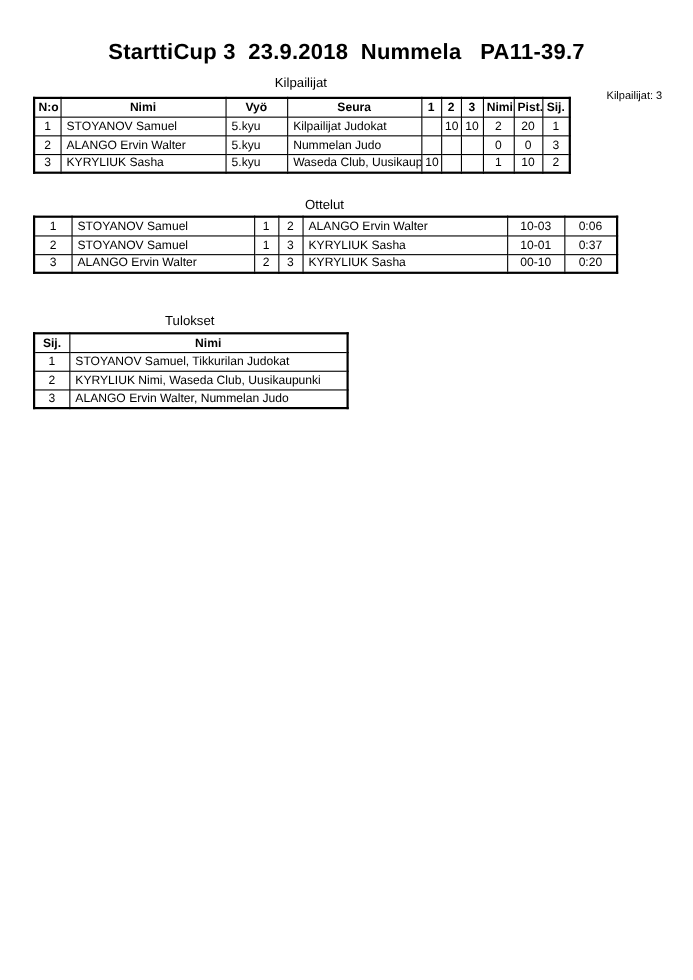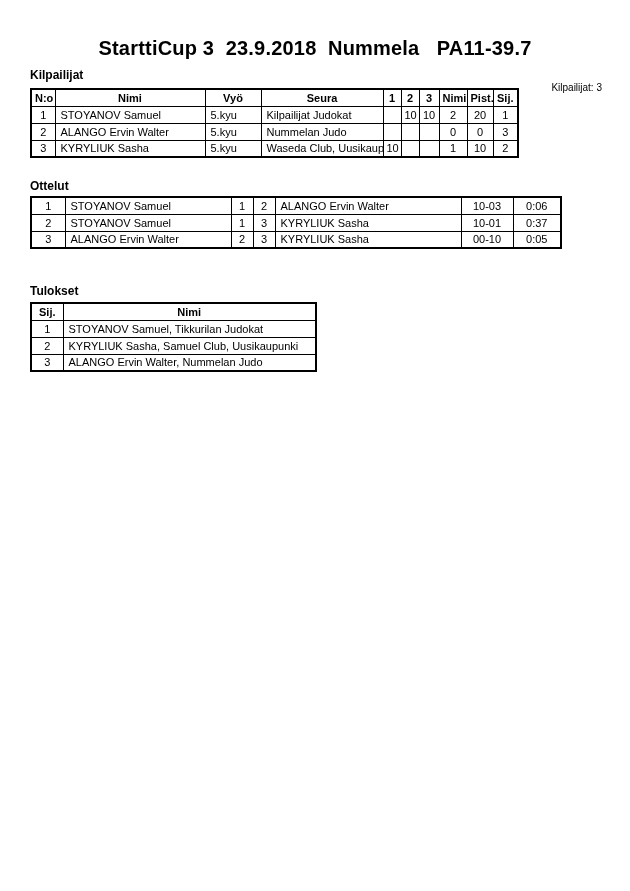--- a/index.html
+++ b/index.html
@@ -19,21 +19,22 @@
     width: 100%;
     text-align: center;
     font-size: 20px;
     font-weight: bold;
     white-space: pre;
     letter-spacing: 0.2px;
   }
   .section-heading {
     position: absolute;
     font-size: 12px;
-    font-weight: bold;
+    font-weight: normal;
+    text-align: center;
   }
   .h-kilpailijat { top: 68px;  left: 30px; width: 487px; }
   .h-ottelut     { top: 179px; left: 30px; width: 530px; }
   .h-tulokset    { top: 284px; left: 30px; width: 285px; }
   .count-label {
     position: absolute;
     top: 82px;
     right: 28px;
     font-size: 10px;
   }
@@ -164,21 +165,21 @@
     <td class="c">10-01</td>
     <td class="c">0:37</td>
   </tr>
   <tr>
     <td class="c">3</td>
     <td class="l">ALANGO Ervin Walter</td>
     <td class="c">2</td>
     <td class="c">3</td>
     <td class="l">KYRYLIUK Sasha</td>
     <td class="c">00-10</td>
-    <td class="c">0:05</td>
+    <td class="c">0:20</td>
   </tr>
 </tbody>
   </table>
 
 <div class="section-heading h-tulokset">Tulokset</div>
 
 <table class="t-tulokset">
   <colgroup>
     <col style="width:32px">
       <col style="width:253px">
@@ -187,20 +188,20 @@
       <tr>
     <th>Sij.</th>
     <th>Nimi</th>
   </tr>
   <tr>
     <td class="c">1</td>
     <td class="l">STOYANOV Samuel, Tikkurilan Judokat</td>
   </tr>
   <tr>
     <td class="c">2</td>
-    <td class="l">KYRYLIUK Sasha, Samuel Club, Uusikaupunki</td>
+    <td class="l">KYRYLIUK Nimi, Waseda Club, Uusikaupunki</td>
   </tr>
   <tr>
     <td class="c">3</td>
     <td class="l">ALANGO Ervin Walter, Nummelan Judo</td>
   </tr>
 </tbody>
   </table>
 
 </body></html>

